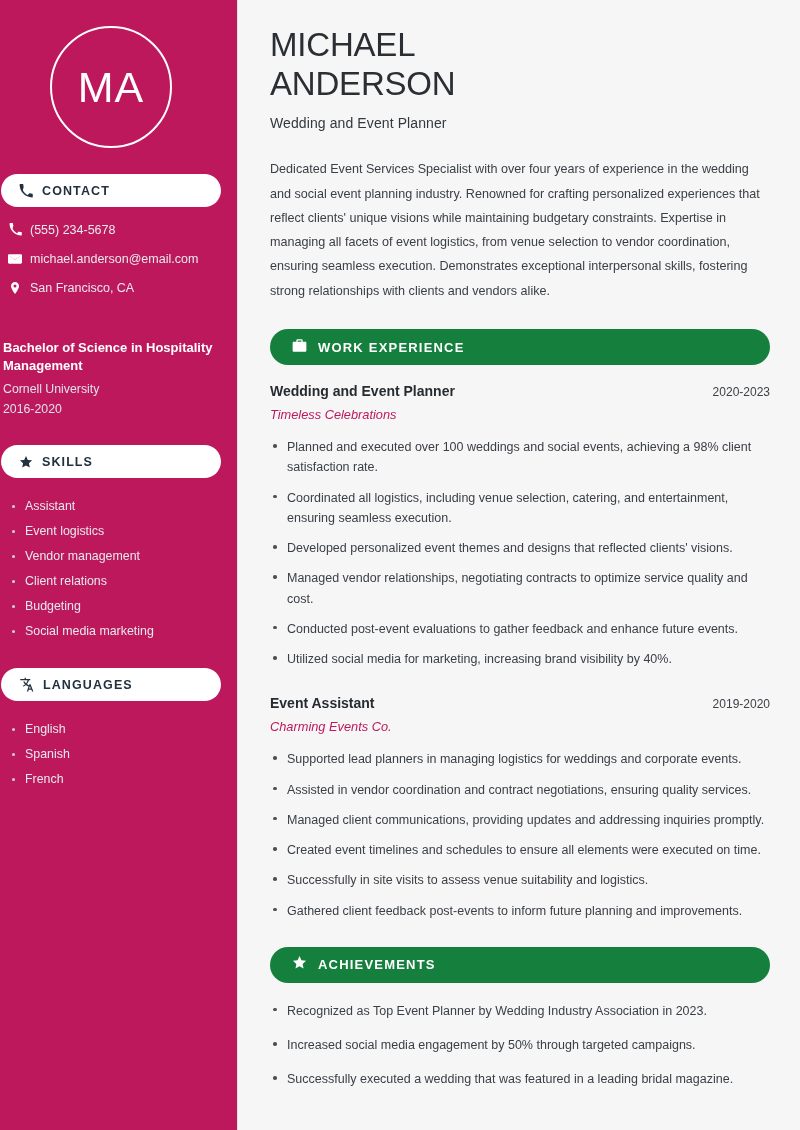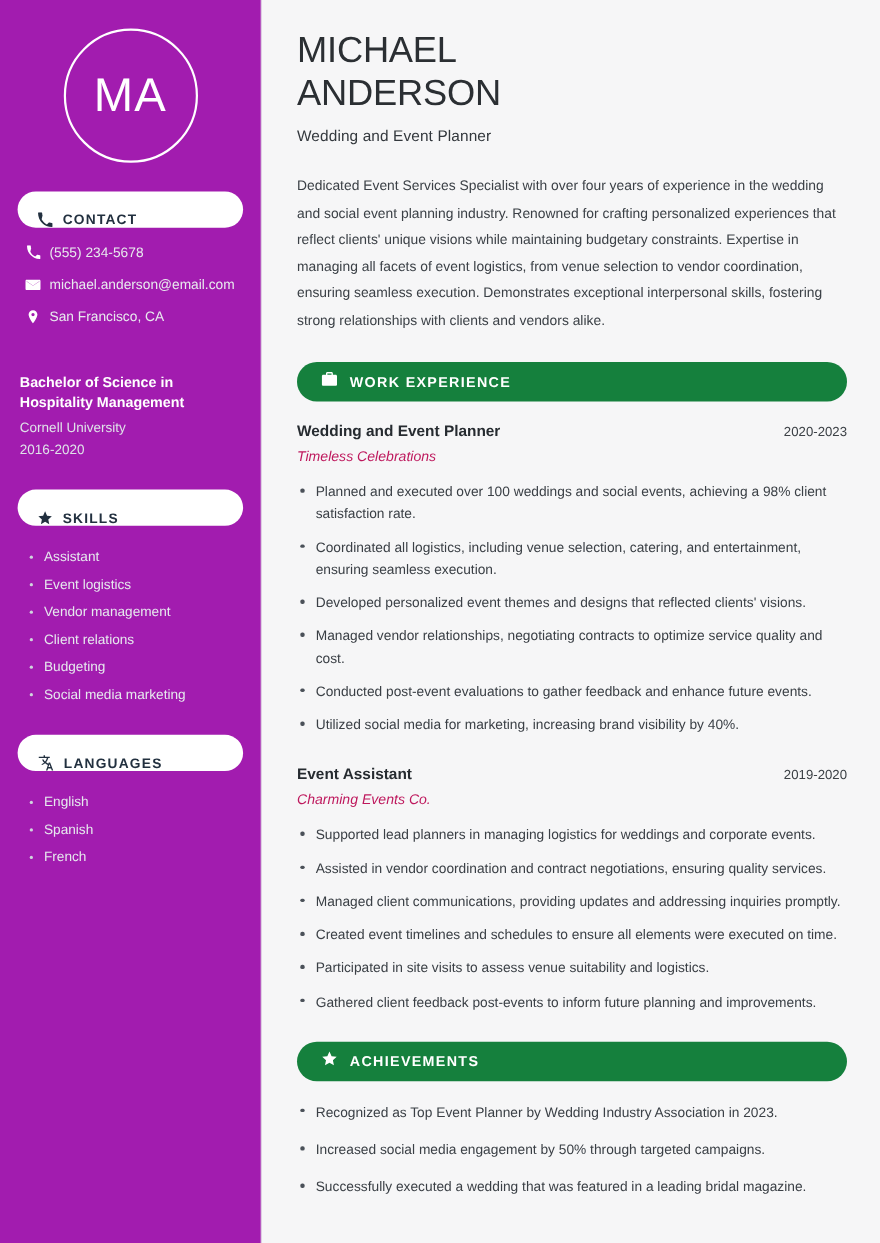--- a/index.html
+++ b/index.html
@@ -21,23 +21,23 @@
     height: 1130px;
     display: flex;
     background: #f6f6f7;
     overflow: hidden;
   }
 
   
   .sidebar {
     width: 238px;
     flex: 0 0 238px;
-    background: #a21caf;
+    background: #be185d;
     color: #ffffff;
-    padding: 22px 16px 20px 16px;
+    padding: 22px 16px 20px 1px;
     border-right: 1px solid #e3e4e6;
   }
 
   .monogram-wrap {
     display: flex;
     justify-content: center;
     margin-top: 4px;
     margin-bottom: 26px;
   }
   .monogram {
@@ -53,21 +53,21 @@
     letter-spacing: 1px;
     color: #ffffff;
     font-family: "Liberation Sans", sans-serif;
   }
 
   .pill {
     background: #ffffff;
     border-radius: 999px;
     height: 33px;
     display: flex;
-    align-items: flex-end;
+    align-items: center;
     gap: 9px;
     padding: 0 18px;
     margin-bottom: 16px;
   }
   .pill .pill-label {
     color: #22303f;
     font-size: 12.5px;
     font-weight: bold;
     letter-spacing: 1.1px;
   }
@@ -344,21 +344,21 @@
       <div class="job-head">
         <span class="job-role">Event Assistant</span>
         <span class="job-dates">2019-2020</span>
       </div>
       <div class="job-company">Charming Events Co.</div>
       <ul class="bullets">
         <li>Supported lead planners in managing logistics for weddings and corporate events.</li>
         <li>Assisted in vendor coordination and contract negotiations, ensuring quality services.</li>
         <li>Managed client communications, providing updates and addressing inquiries promptly.</li>
         <li>Created event timelines and schedules to ensure all elements were executed on time.</li>
-        <li>Participated in site visits to assess venue suitability and logistics.</li>
+        <li>Successfully in site visits to assess venue suitability and logistics.</li>
         <li>Gathered client feedback post-events to inform future planning and improvements.</li>
       </ul>
     </div>
 
     <div class="section-bar">
       <span class="ico">
         <svg width="15" height="15" viewBox="0 0 24 24" fill="#ffffff">
             <path d="M12 1.5l3.1 6.9 7.4.8-5.5 5 1.5 7.3L12 17.8 5.5 21.5 7 14.2 1.5 9.2l7.4-.8L12 1.5z"></path>
           </svg>
       </span>

